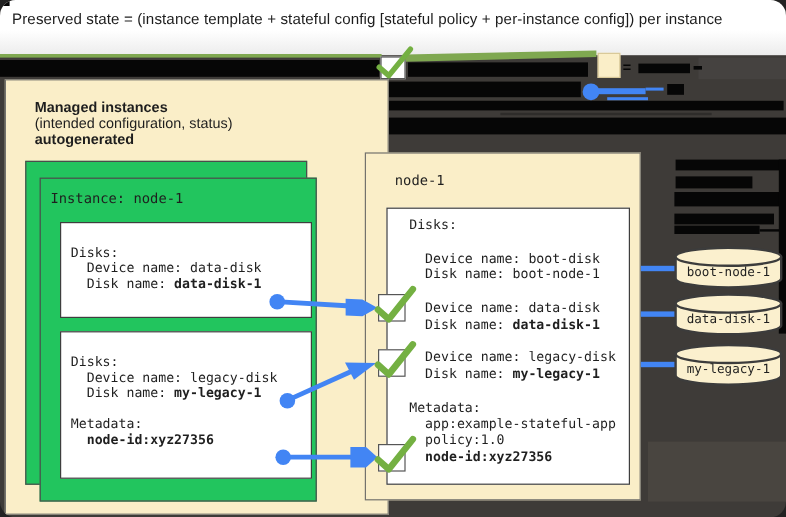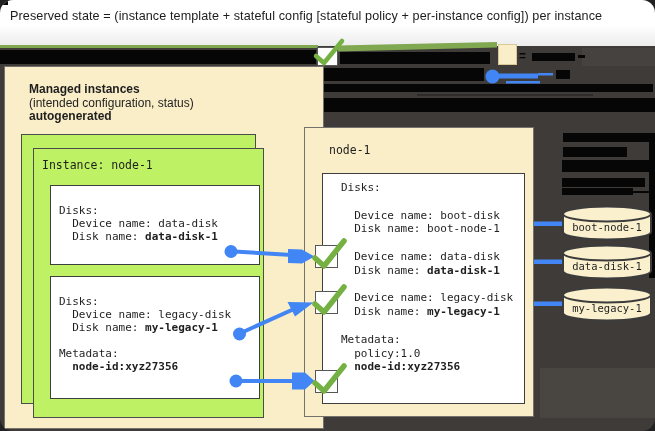--- a/index.html
+++ b/index.html
@@ -21,21 +21,21 @@
   .patch-tr{left:582px;top:48px;width:73px;height:18px;background:#454240;}
 
   
   .panel{background:#FAEEC8;border:1px solid #73726d;box-sizing:border-box;}
   .left-panel{left:4px;top:66px;width:320px;height:363px;}
   .right-panel{left:304px;top:127px;width:230px;height:290px;}
 
   .lp-head{left:24px;top:16px;width:240px;font-size:12px;line-height:13.5px;color:#1e1e1e;}
   .b{font-weight:bold;}
 
-  .card{background:#bef264;border:1.2px solid #4c4c4c;box-sizing:border-box;}
+  .card{background:#22c55e;border:1.2px solid #4c4c4c;box-sizing:border-box;}
   .card-back{left:16px;top:67px;width:235px;height:270px;}
   .card-front{left:28px;top:81px;width:231px;height:270px;}
 
   .mono{font-family:"DejaVu Sans Mono","Liberation Mono",monospace;color:#1f1f1f;}
   .instance-title{left:8px;top:9px;font-size:11.5px;}
   .statebox{border:1.5px solid #3e3e3e;box-sizing:border-box;background:#fff;}
   .policy-box{left:16px;top:36px;width:210px;height:80px;}
   .configs-box{left:16px;top:127px;width:210px;height:123px;}
   .statebox .inner{position:absolute;left:8px;top:5px;right:2px;}
   .mline{white-space:pre;font-size:11px;line-height:13px;height:13px;}
@@ -144,20 +144,21 @@
         <div class="mline2">  Device name: boot-disk</div>
         <div class="mline2">  Disk name: boot-node-1</div>
         <div class="mline2"></div>
         <div class="mline2">  Device name: data-disk</div>
         <div class="mline2"><span>  Disk name: </span><b>data-disk-1</b></div>
         <div class="mline2"></div>
         <div class="mline2">  Device name: legacy-disk</div>
         <div class="mline2"><span>  Disk name: </span><b>my-legacy-1</b></div>
         <div class="mline2"></div>
         <div class="mline2">Metadata:</div>
+        <div class="mline2">  app:example-stateful-app</div>
         <div class="mline2">  policy:1.0</div>
         <div class="mline2"><b>  node-id:xyz27356</b></div>
       </div>
     </div>
   </div>
 
   <div class="abs cyl" style="left:561px;top:204px;">
     <svg width="92" height="38">
       <path d="M2,10 L2,28 A44,7.5 0 0 0 90,28 L90,10" fill="#FBF0CE" stroke="#3c3c3c" stroke-width="2"></path>
       <ellipse cx="46" cy="10" rx="44" ry="7.5" fill="#FBF0CE" stroke="#3c3c3c" stroke-width="2"></ellipse>

